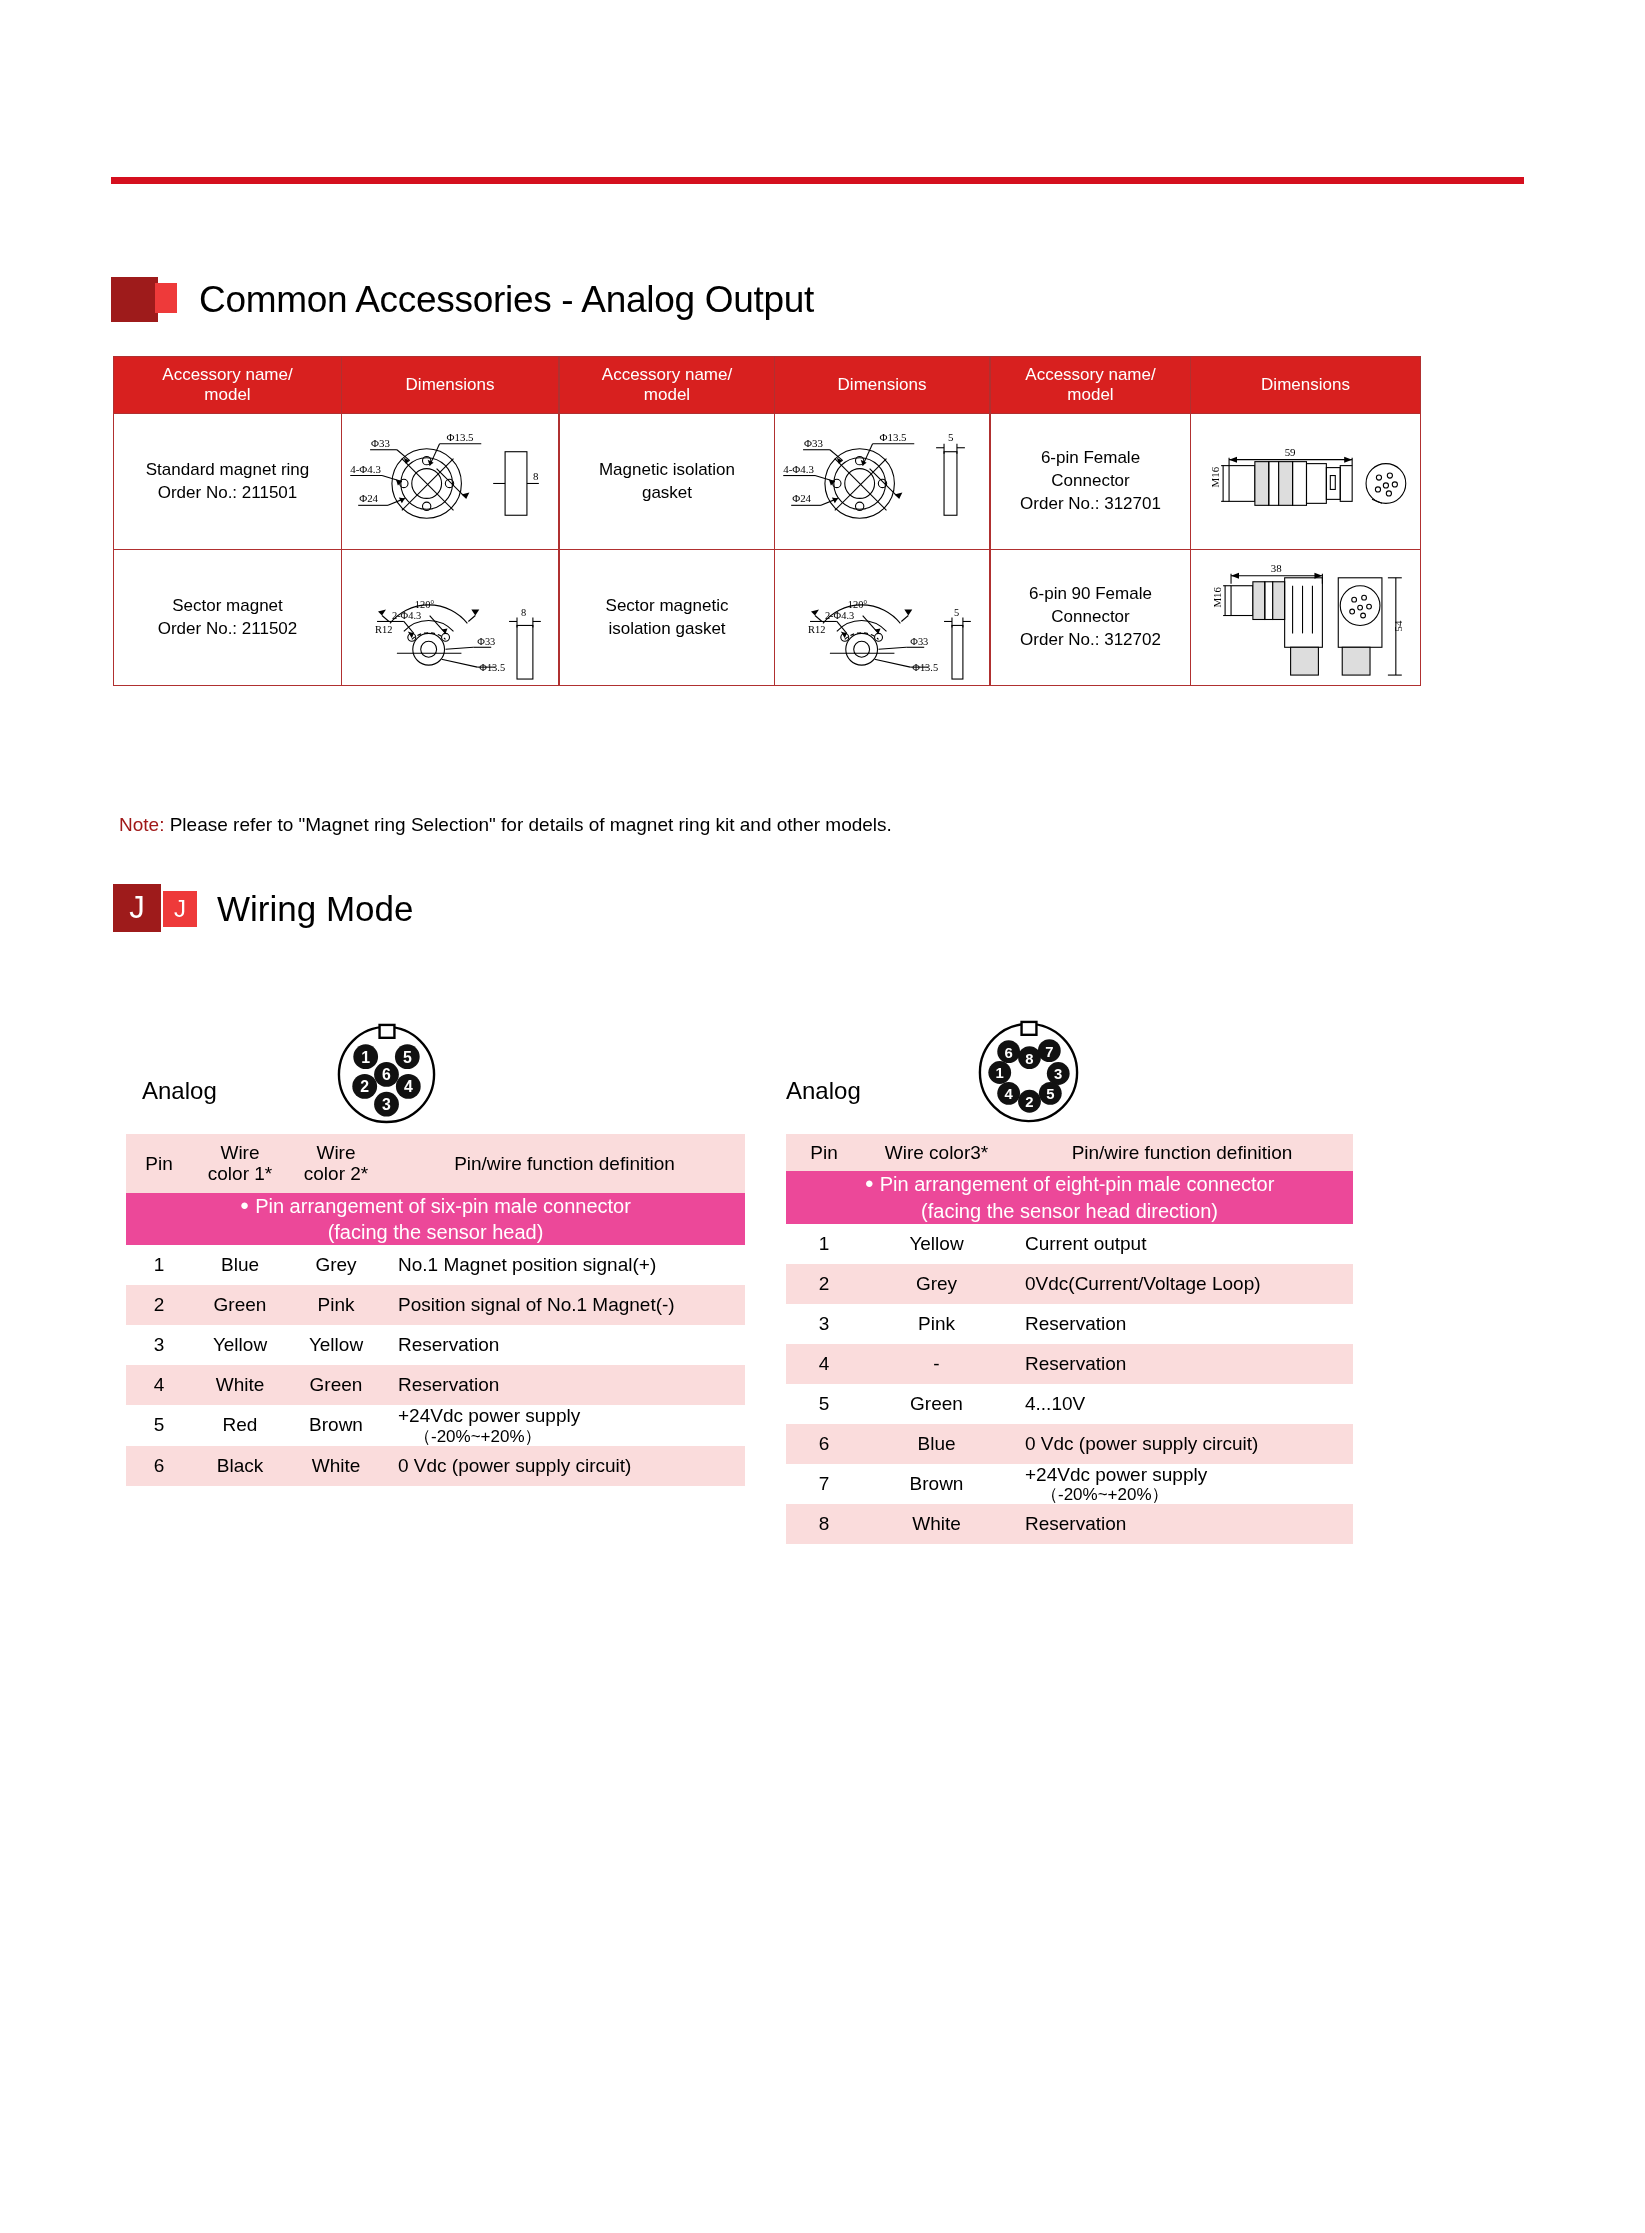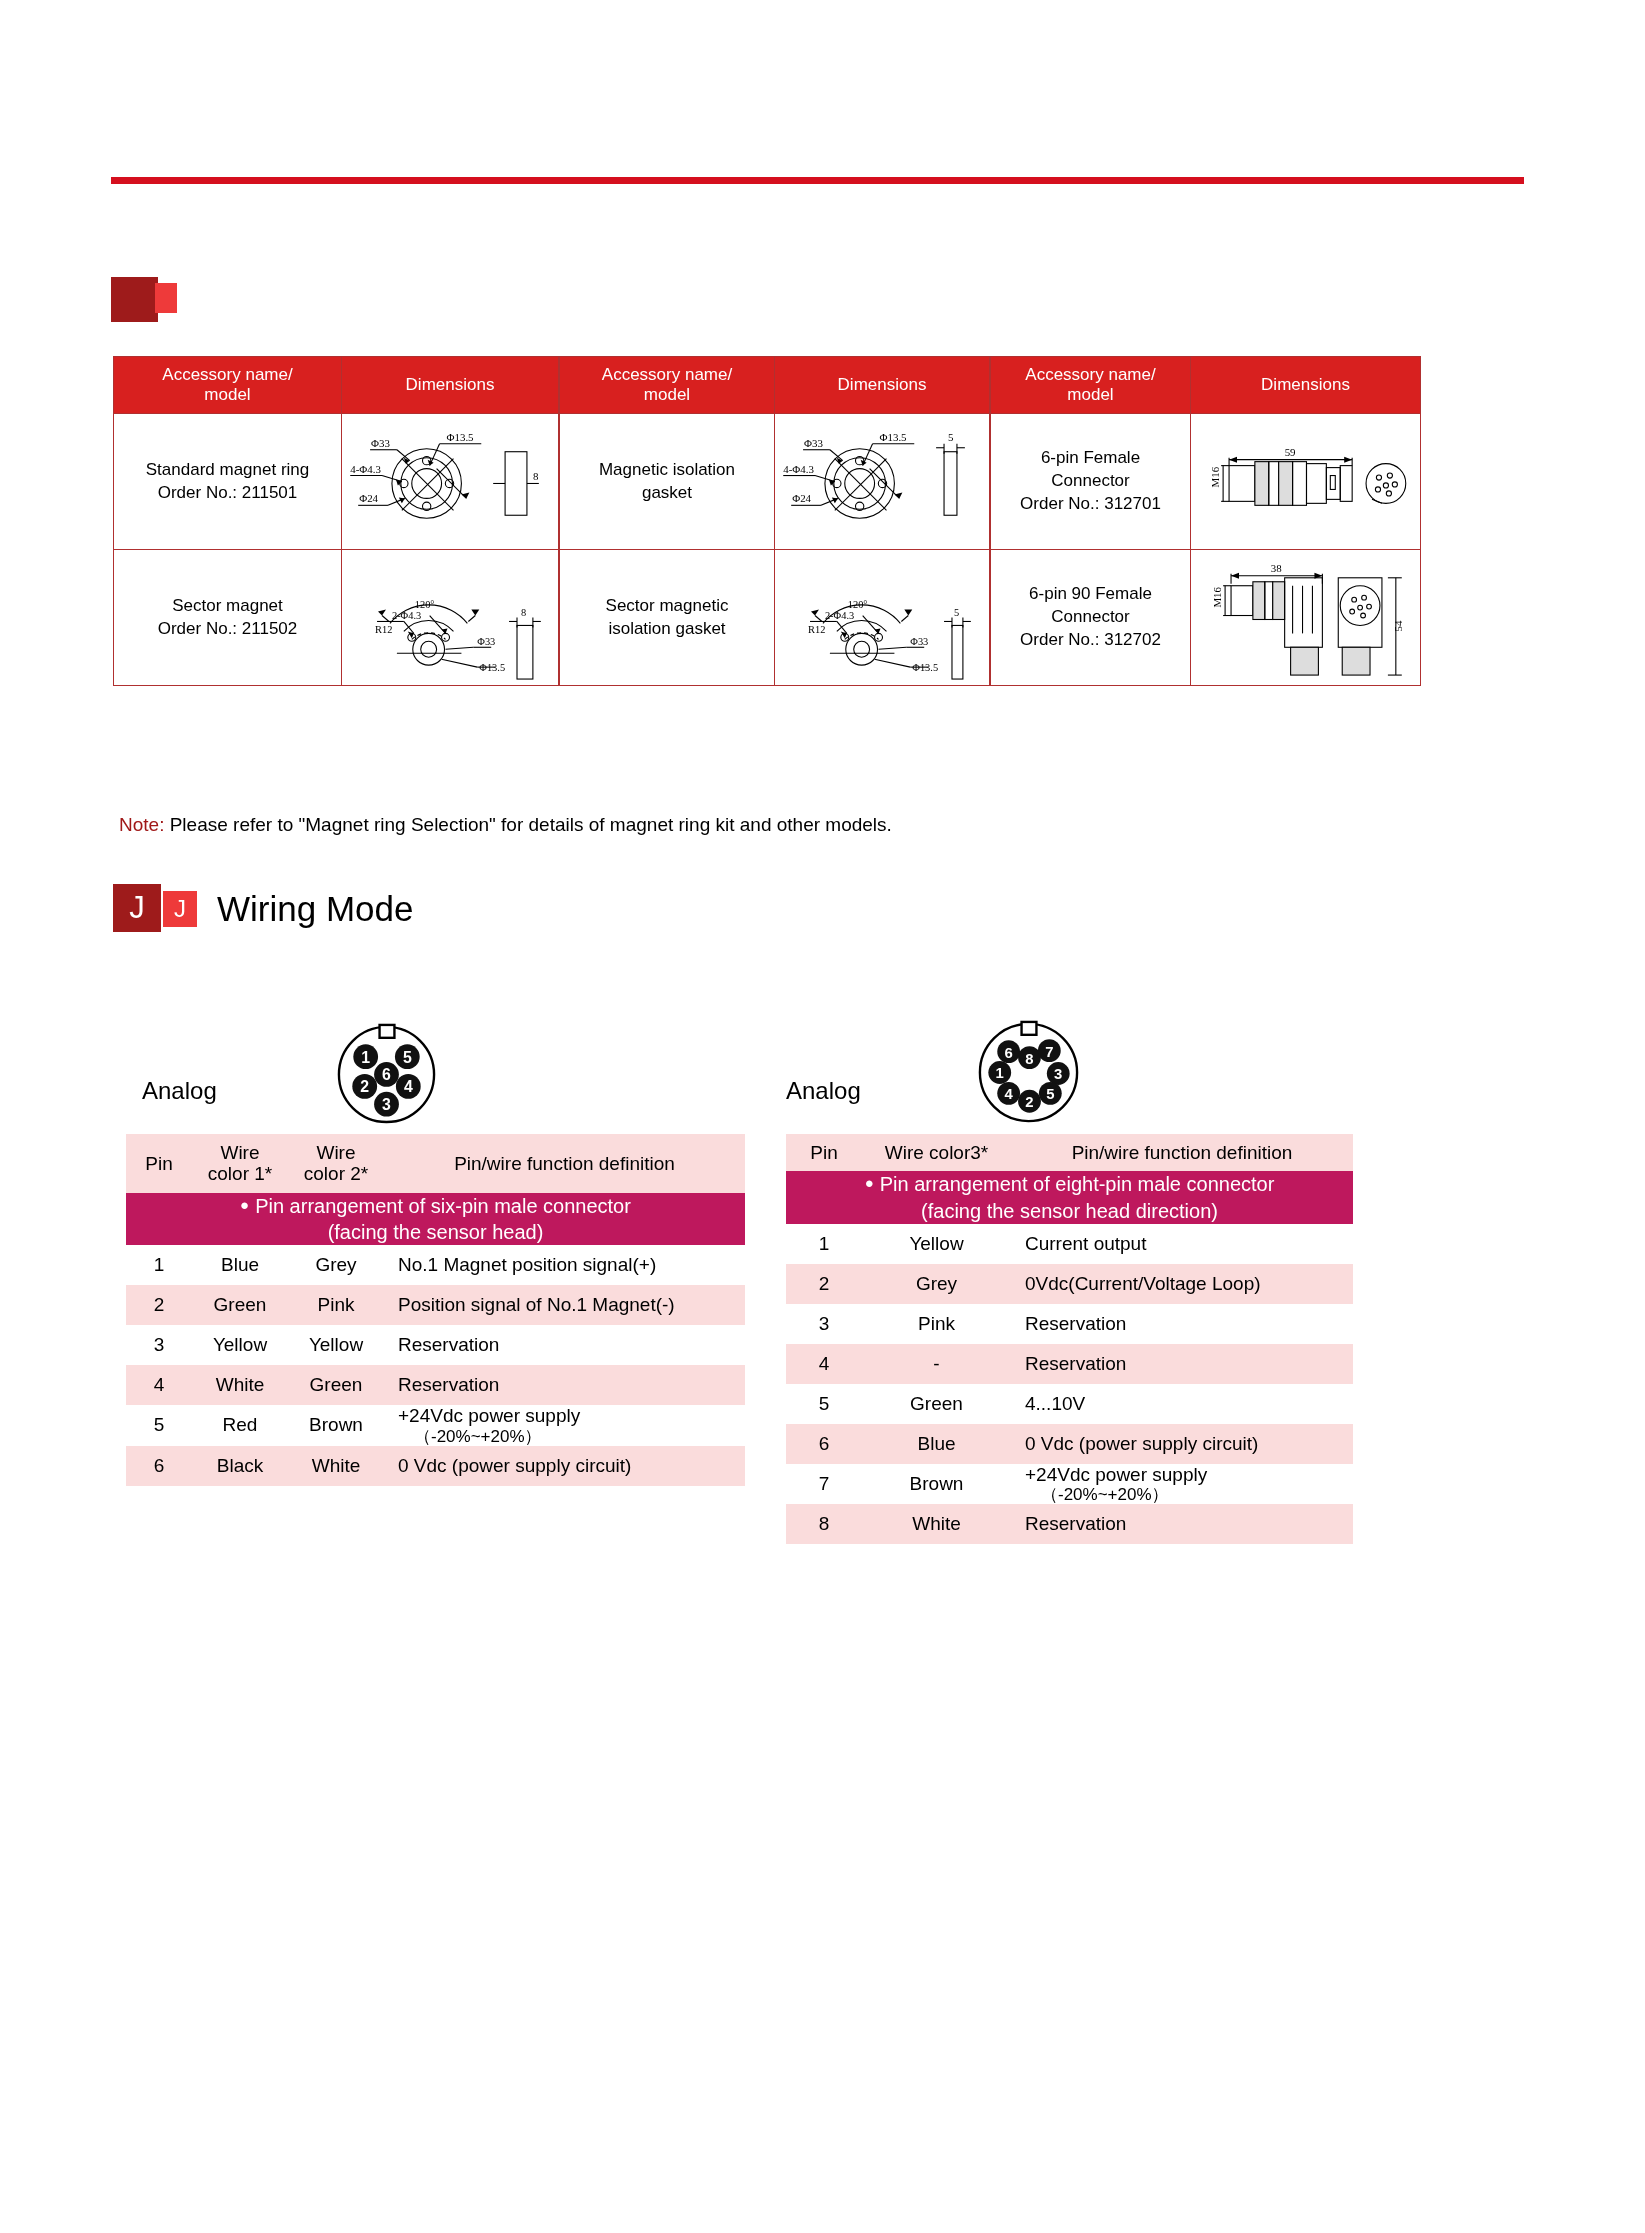--- a/index.html
+++ b/index.html
@@ -48,21 +48,21 @@
   .analog-l{position:absolute;left:142px;top:1077px;font-size:24px;}
   .analog-r{position:absolute;left:786px;top:1077px;font-size:24px;}
   .pinface-l{position:absolute;left:328px;top:1017px;}
   .pinface-r{position:absolute;left:970px;top:1013px;}
 
   
   .pintbl{position:absolute;border-collapse:collapse;font-size:19px;}
   .pintbl.left{left:126px;top:1134px;width:619px;}
   .pintbl.right{left:786px;top:1134px;width:567px;}
   .pintbl td{padding:0;}
-  .pin-banner{background:#be185d;color:#fff;font-size:20px;line-height:1.32;padding:9px 0 11px 14px;font-weight:400;}
+  .pin-banner{background:#ec4899;color:#fff;font-size:20px;line-height:1.32;padding:9px 0 11px 14px;font-weight:400;}
   .pin-banner .b2{display:block;}
   .bullet{font-size:15px;vertical-align:3px;margin-right:6px;}
   .pintbl thead td{background:#fadcdc;font-size:19px;line-height:1.12;padding:8px 0;text-align:center;}
   .pintbl tbody tr.odd td{background:#ffffff;}
   .pintbl tbody tr.even td{background:#fadcdc;}
   .pintbl tbody td{height:40px;text-align:center;vertical-align:middle;}
   .pintbl tbody td.fn{text-align:left;padding-left:14px;}
   .c-pin{width:66px;}
   .c-w1{width:96px;}
   .c-w2{width:96px;}
@@ -77,20 +77,21 @@
 </head>
 <body>
 
 <div class="page">
 
   <div class="top-rule"></div>
 
   <div class="sec-title">
     <div class="sq-dark"></div>
     <div class="sq-light"></div>
+    <h1>Common Accessories - Analog Output</h1>
   </div>
 
   <div class="acc-wrap">
 
     <table class="acc-tbl t1">
       <tbody>
           <tr>
         <td class="acc-head">
           <div>Accessory name/</div>
           <div>model</div>

